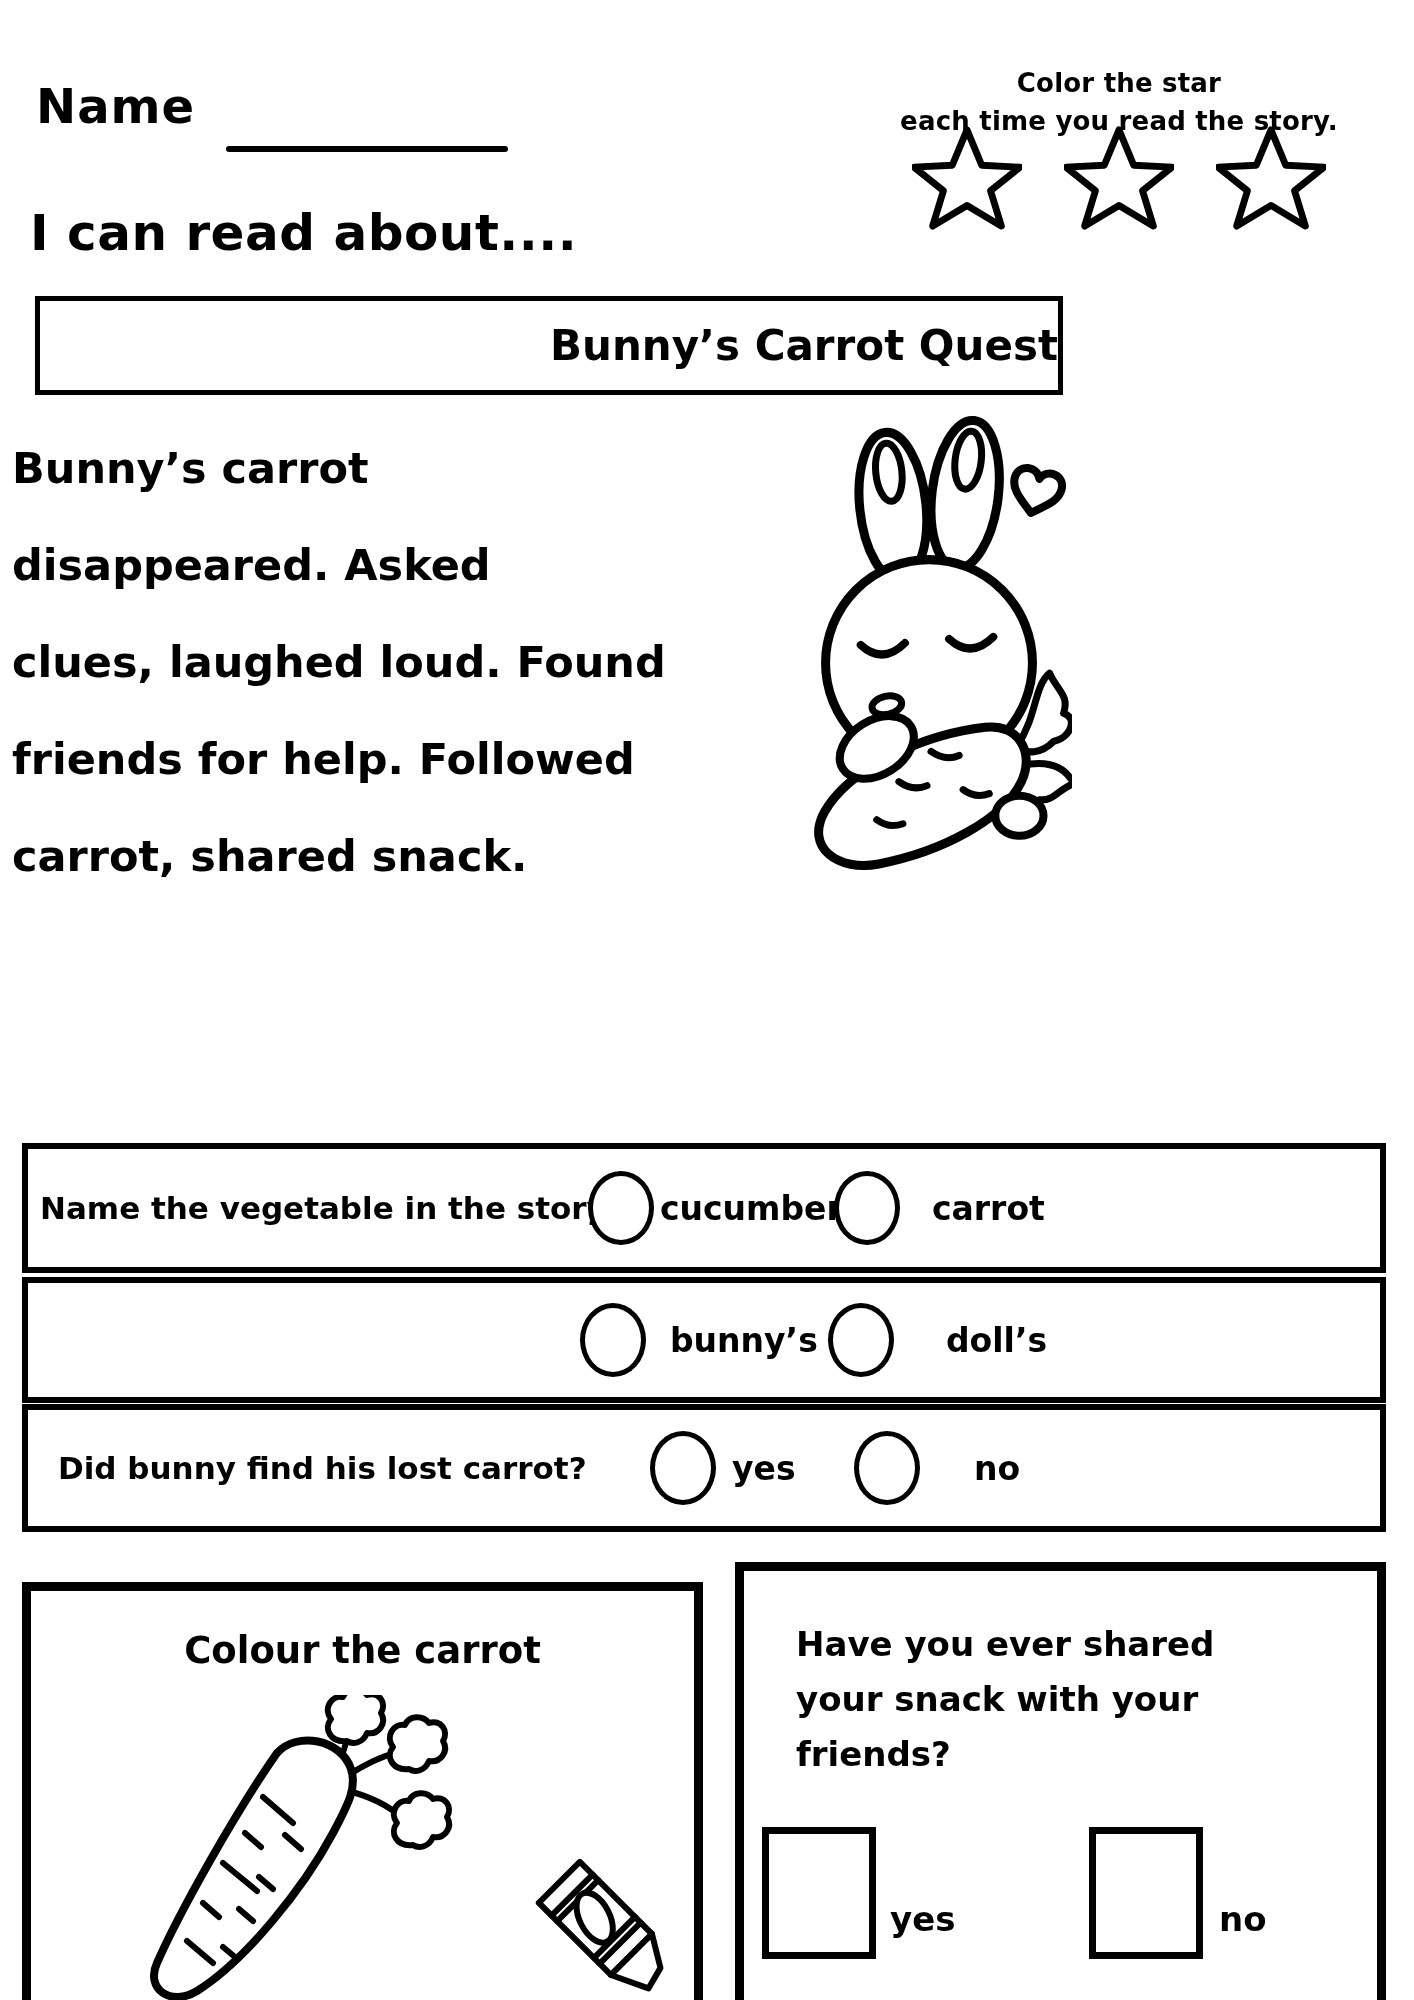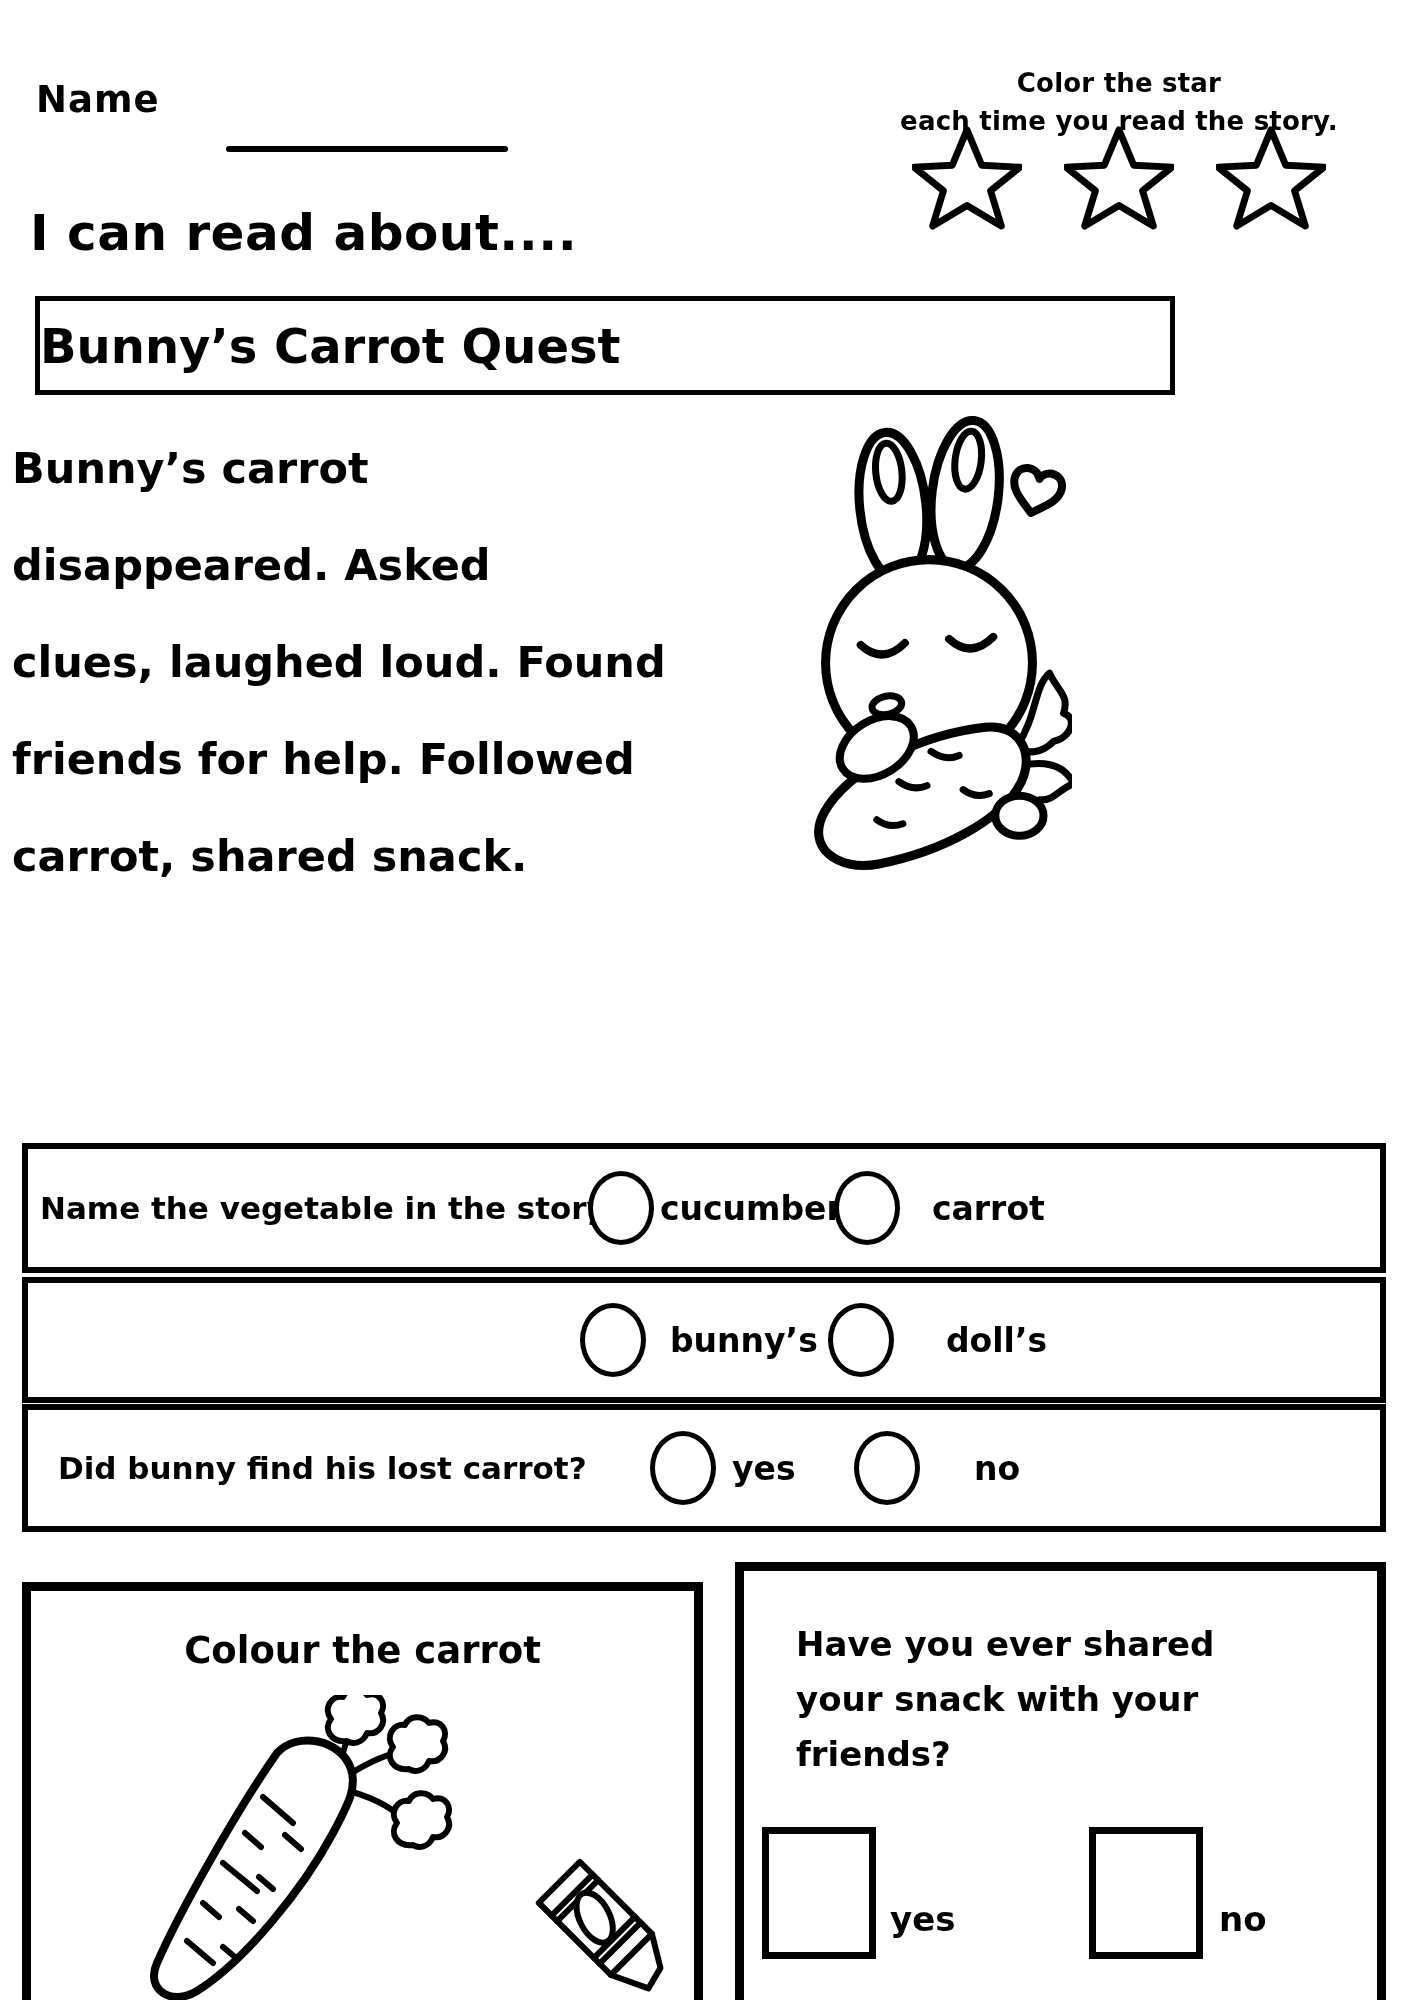--- a/index.html
+++ b/index.html
@@ -9,29 +9,29 @@
     margin:0 auto;
     background:#ffffff;
     color:#000;
     font-family:"DejaVu Sans","Liberation Sans",sans-serif;
     font-weight:700;
     overflow:hidden;
   }
   .abs{position:absolute;}
 
   
-  .name-label{left:36px;top:78px;font-size:37px;letter-spacing:1px;}
+  .name-label{left:36px;top:78px;font-size:48px;letter-spacing:1px;}
   .name-line{left:226px;top:146px;width:282px;height:6px;background:#000;border-radius:3px;}
   .star-instr{left:866px;top:26px;width:506px;text-align:center;font-size:26px;line-height:38px;letter-spacing:.2px;margin-top:38px;}
   .stars{left:912px;top:124px;width:414px;display:flex;justify-content:space-between;}
   .read-heading{left:30px;top:204px;font-size:50px;letter-spacing:.5px;}
 
   
-  .title-box{left:35px;top:296px;width:1140px;height:99px;border:5px solid #000;
-    display:flex;align-items:center;justify-content:flex-start;font-size:48px;box-sizing:border-box;}
+  .title-box{left:35px;top:296px;width:1028px;height:99px;border:5px solid #000;
+    display:flex;align-items:center;justify-content:flex-end;font-size:42px;box-sizing:border-box;}
 
   
   .story{left:12px;top:420px;width:740px;text-align:left;font-size:43px;line-height:97px;white-space:nowrap;}
   .bunny-wrap{left:780px;top:414px;}
 
   
   .qrow{left:22px;width:1364px;border:6px solid #000;box-sizing:border-box;background:#fff;}
   .qrow .qprompt{position:absolute;top:50%;transform:translateY(-50%);font-size:31px;white-space:nowrap;}
   .qrow .circle{position:absolute;top:50%;transform:translateY(-50%);
     width:56px;height:64px;border:5px solid #000;border-radius:50%;background:#fff;}

